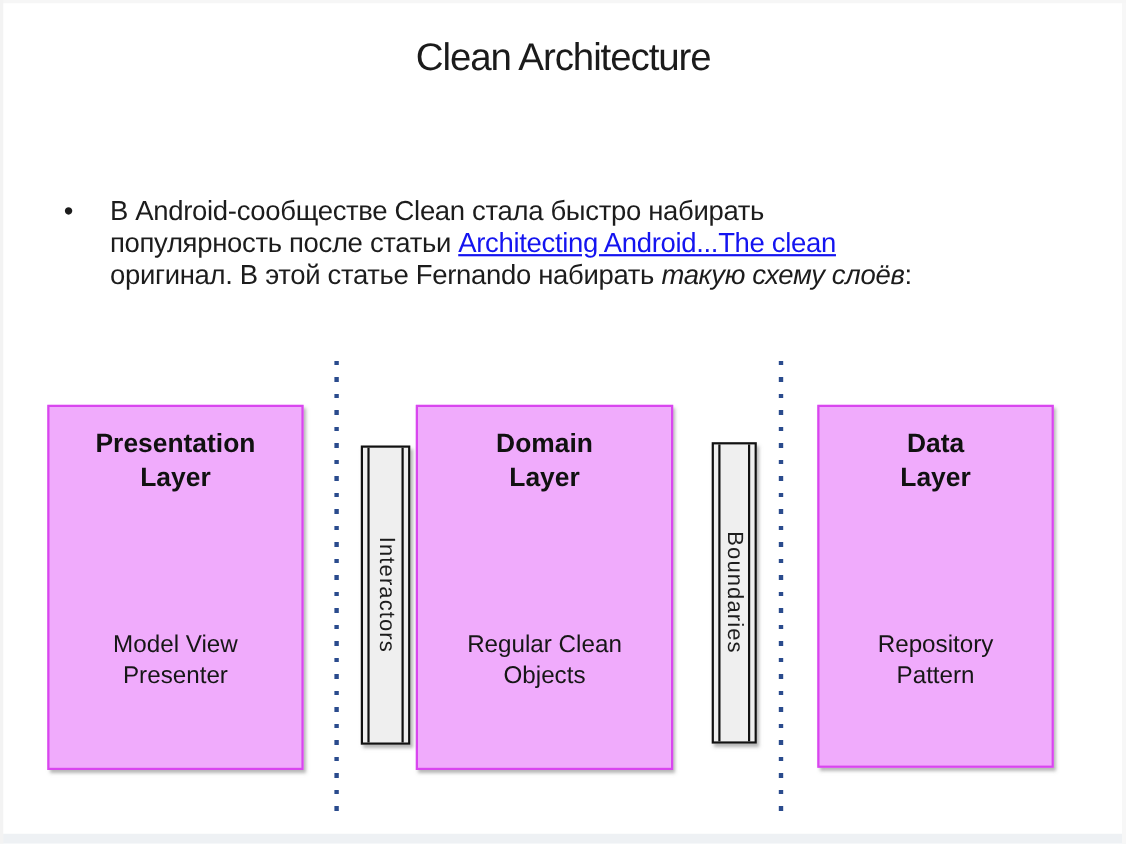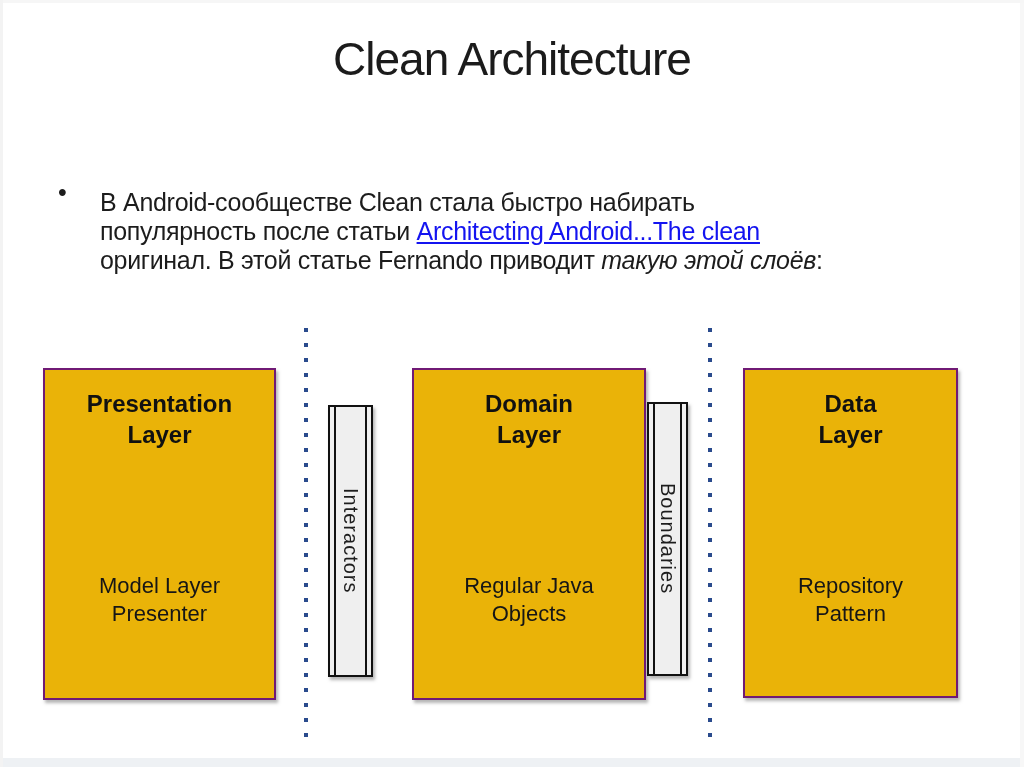--- a/index.html
+++ b/index.html
@@ -7,51 +7,51 @@
   body { font-family:"Liberation Sans", sans-serif; }
 
   .slide {
     position:relative; width:1024px; height:767px; background:#ffffff; overflow:hidden;
     box-shadow: inset 3px 0 0 #f3f3f3, inset 0 3px 0 #f6f6f6,
                 inset -4px 0 0 #f7f7f7, inset 0 -9px 0 #eef1f4;
   }
 
   .title {
     position:absolute; top:34px; left:0; width:100%;
-    text-align:center; font-size:46px; font-weight:400;
+    text-align:center; font-size:35px; font-weight:400;
     letter-spacing:-1px; color:#1b1b1b; line-height:1.1;
   }
 
   .bullet {
     position:absolute; left:58px; top:178px;
     font-size:25px; line-height:29px; color:#1c1c1c;
   }
   .para {
-    position:absolute; left:100px; top:188px; width:840px;
+    position:absolute; left:100px; top:178px; width:840px;
     font-size:25px; line-height:29px; color:#1c1c1c; letter-spacing:-0.3px;
   }
   .line { white-space:nowrap; }
   .link {
     color:#1414f0; font-weight:normal; text-decoration:underline; cursor:pointer;
   }
   .ital { font-style:italic; }
 
   .dots {
     position:absolute; top:328px; height:412px; width:4px;
     background:repeating-linear-gradient(to bottom, #2a4b8d 0px, #2a4b8d 4px, transparent 4px, transparent 15px);
   }
   .dots-left  { left:304px; }
   .dots-right { left:708px; }
 
   .layerbox {
-    position:absolute; background:#eab308; border:2px solid #701a75;
+    position:absolute; background:#f0abfc; border:2px solid #d946ef;
     box-shadow:2px 3px 3px rgba(110,110,110,0.5);
   }
   .box-presentation { left:43px;  top:368px; width:233px; height:332px; }
-  .box-domain       { left:412px; top:368px; width:234px; height:332px; }
+  .box-domain       { left:378px; top:368px; width:234px; height:332px; }
   .box-data         { left:743px; top:368px; width:215px; height:330px; }
 
   .boxtitle {
     margin-top:18px; text-align:center; font-size:24px; font-weight:bold;
     line-height:1.3; color:#111; white-space:pre-line;
   }
   .boxsub {
     position:absolute; top:202px; left:0; width:100%;
     text-align:center; font-size:22px; line-height:1.25; color:#161616;
     white-space:pre-line;
@@ -79,37 +79,37 @@
 
 <div class="slide">
 
   <h1 class="title">Clean Architecture</h1>
 
   <div class="bullet">•</div>
 
   <div class="para">
     <div class="line"><span>В Android-сообществе Clean стала быстро набирать</span></div>
     <div class="line"><span>популярность после статьи </span><a class="link">Architecting Android...The clean</a></div>
-    <div class="line"><span>оригинал. В этой статье Fernando приводит </span><em class="ital">такую этой слоёв</em><span>:</span></div>
+    <div class="line"><span>оригинал. В этой статье Fernando набирать </span><em class="ital">такую схему слоёв</em><span>:</span></div>
   </div>
 
   <div class="dots dots-left"></div>
   <div class="dots dots-right"></div>
 
   <div class="layerbox box-presentation">
     <div class="boxtitle">Presentation
 Layer</div>
-    <div class="boxsub">Model Layer
+    <div class="boxsub">Model View
 Presenter</div>
   </div>
 
   <div class="layerbox box-domain">
     <div class="boxtitle">Domain
 Layer</div>
-    <div class="boxsub">Regular Java
+    <div class="boxsub">Regular Clean
 Objects</div>
   </div>
 
   <div class="layerbox box-data">
     <div class="boxtitle">Data
 Layer</div>
     <div class="boxsub">Repository
 Pattern</div>
   </div>
 

